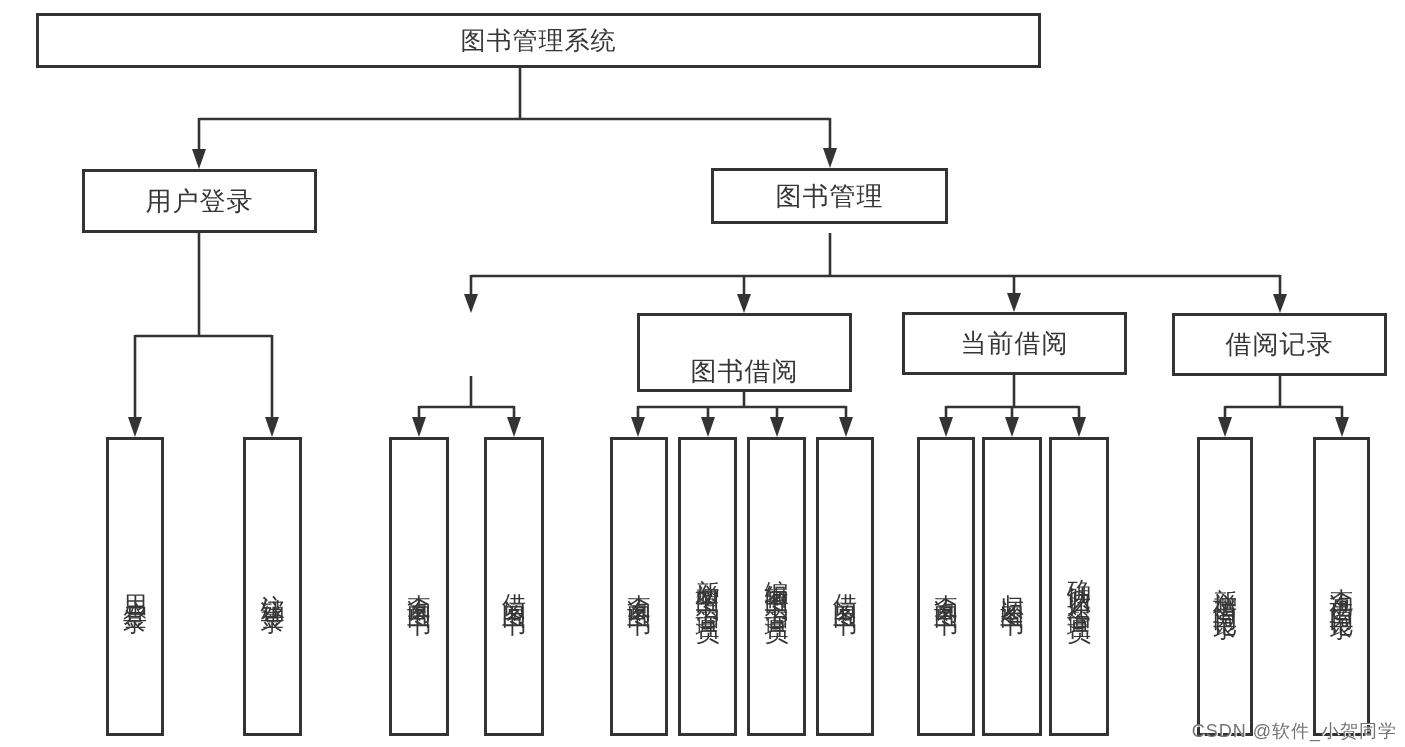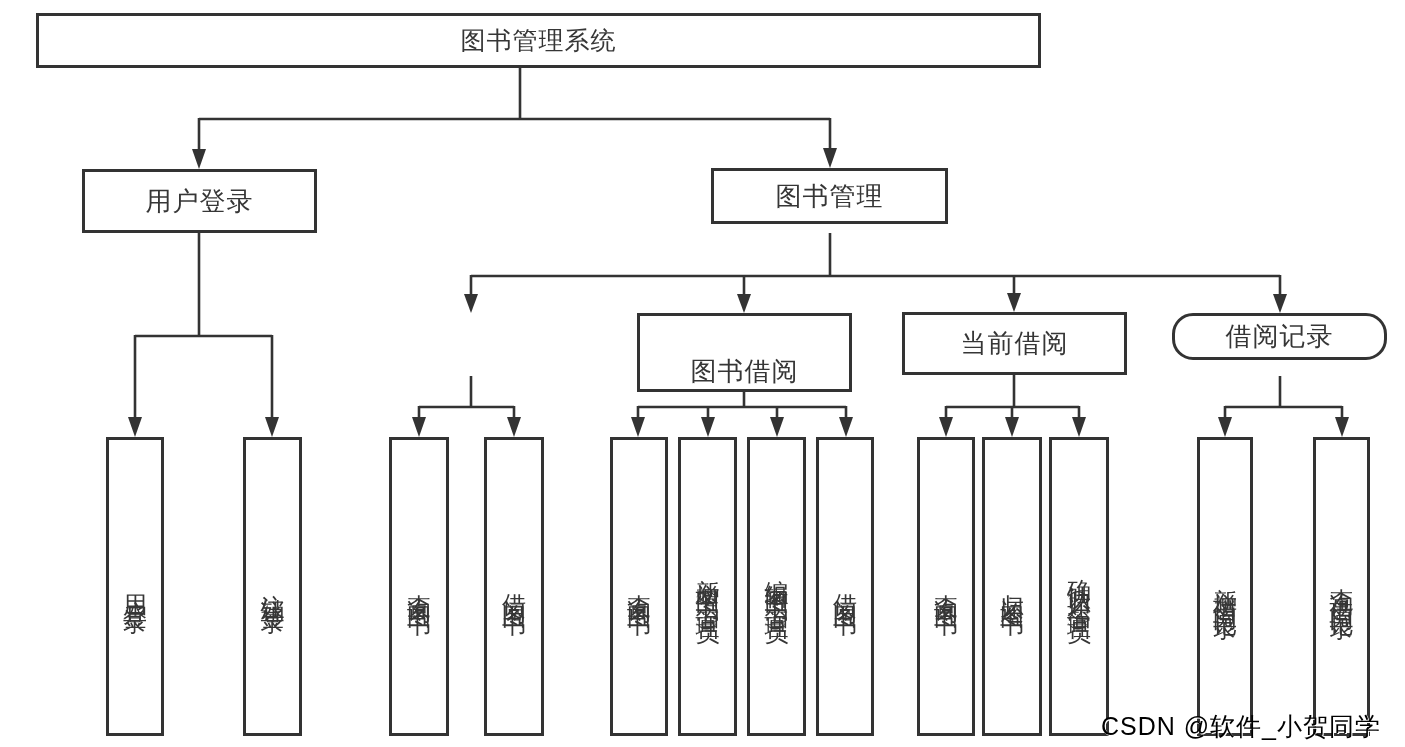--- a/index.html
+++ b/index.html
@@ -17,22 +17,22 @@
   }
   .root-box{font-size:25px;}
   .vbox{
     position:absolute;z-index:2;box-sizing:border-box;
     background:#ffffff;border:3px solid #333333;
     display:flex;align-items:center;justify-content:center;
     writing-mode:vertical-rl;text-orientation:mixed;
     font-size:24px;letter-spacing:6px;color:#363636;
   }
   .watermark{
-    position:absolute;right:24px;bottom:4px;z-index:3;
-    font-size:25px;letter-spacing:1px;color:#000000;
+    position:absolute;right:8px;bottom:4px;z-index:3;
+    font-size:18px;letter-spacing:1px;color:#737373;
     text-shadow:1px 1px 0 #ffffff;
     white-space:nowrap;
   }
 </style>
 </head>
 <body>
 
 <div id="canvas">
 
   <svg id="connectors" width="1405" height="747" viewBox="0 0 1405 747">
@@ -118,21 +118,21 @@
   <div class="box" style="left:711px;top:168px;width:237px;height:56px;">
     <span>图书管理</span>
   </div>
 
   <div class="box" style="left:637px;top:313px;width:215px;height:79px;align-items:flex-end;">
     <span>图书借阅</span>
   </div>
   <div class="box" style="left:902px;top:312px;width:225px;height:63px;">
     <span>当前借阅</span>
   </div>
-  <div class="box" style="left:1172px;top:313px;width:215px;height:47px;border-radius:21px;">
+  <div class="box" style="left:1172px;top:313px;width:215px;height:63px;">
     <span>借阅记录</span>
   </div>
 
   <div class="vbox" style="left:106px;top:437px;width:58px;height:299px;">
     <span>用户登录</span>
   </div>
   <div class="vbox" style="left:243px;top:437px;width:59px;height:299px;">
     <span>注销登录</span>
   </div>
 

